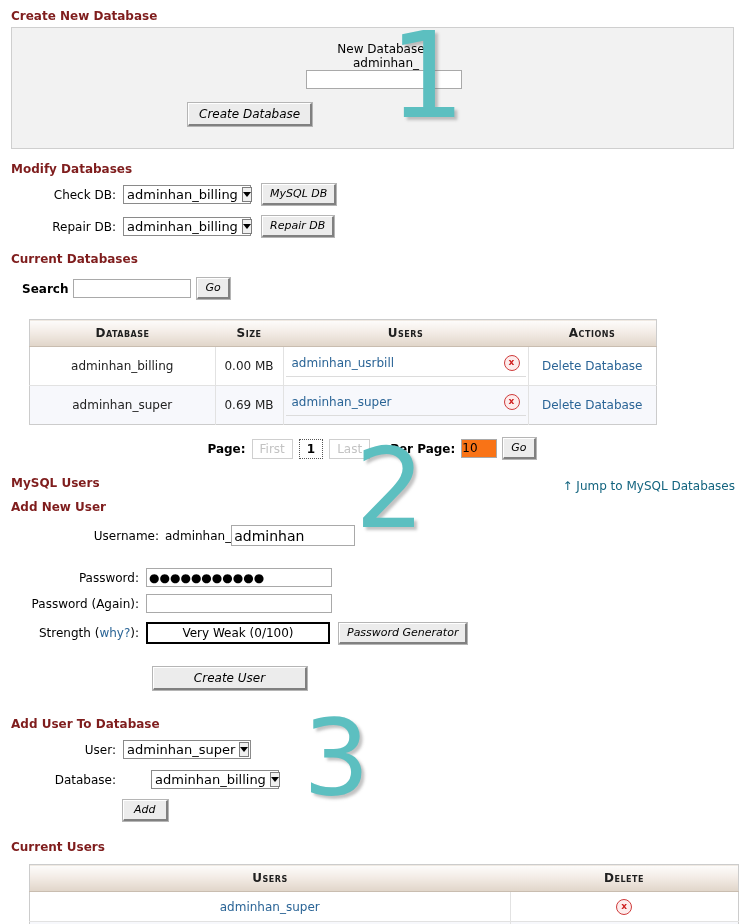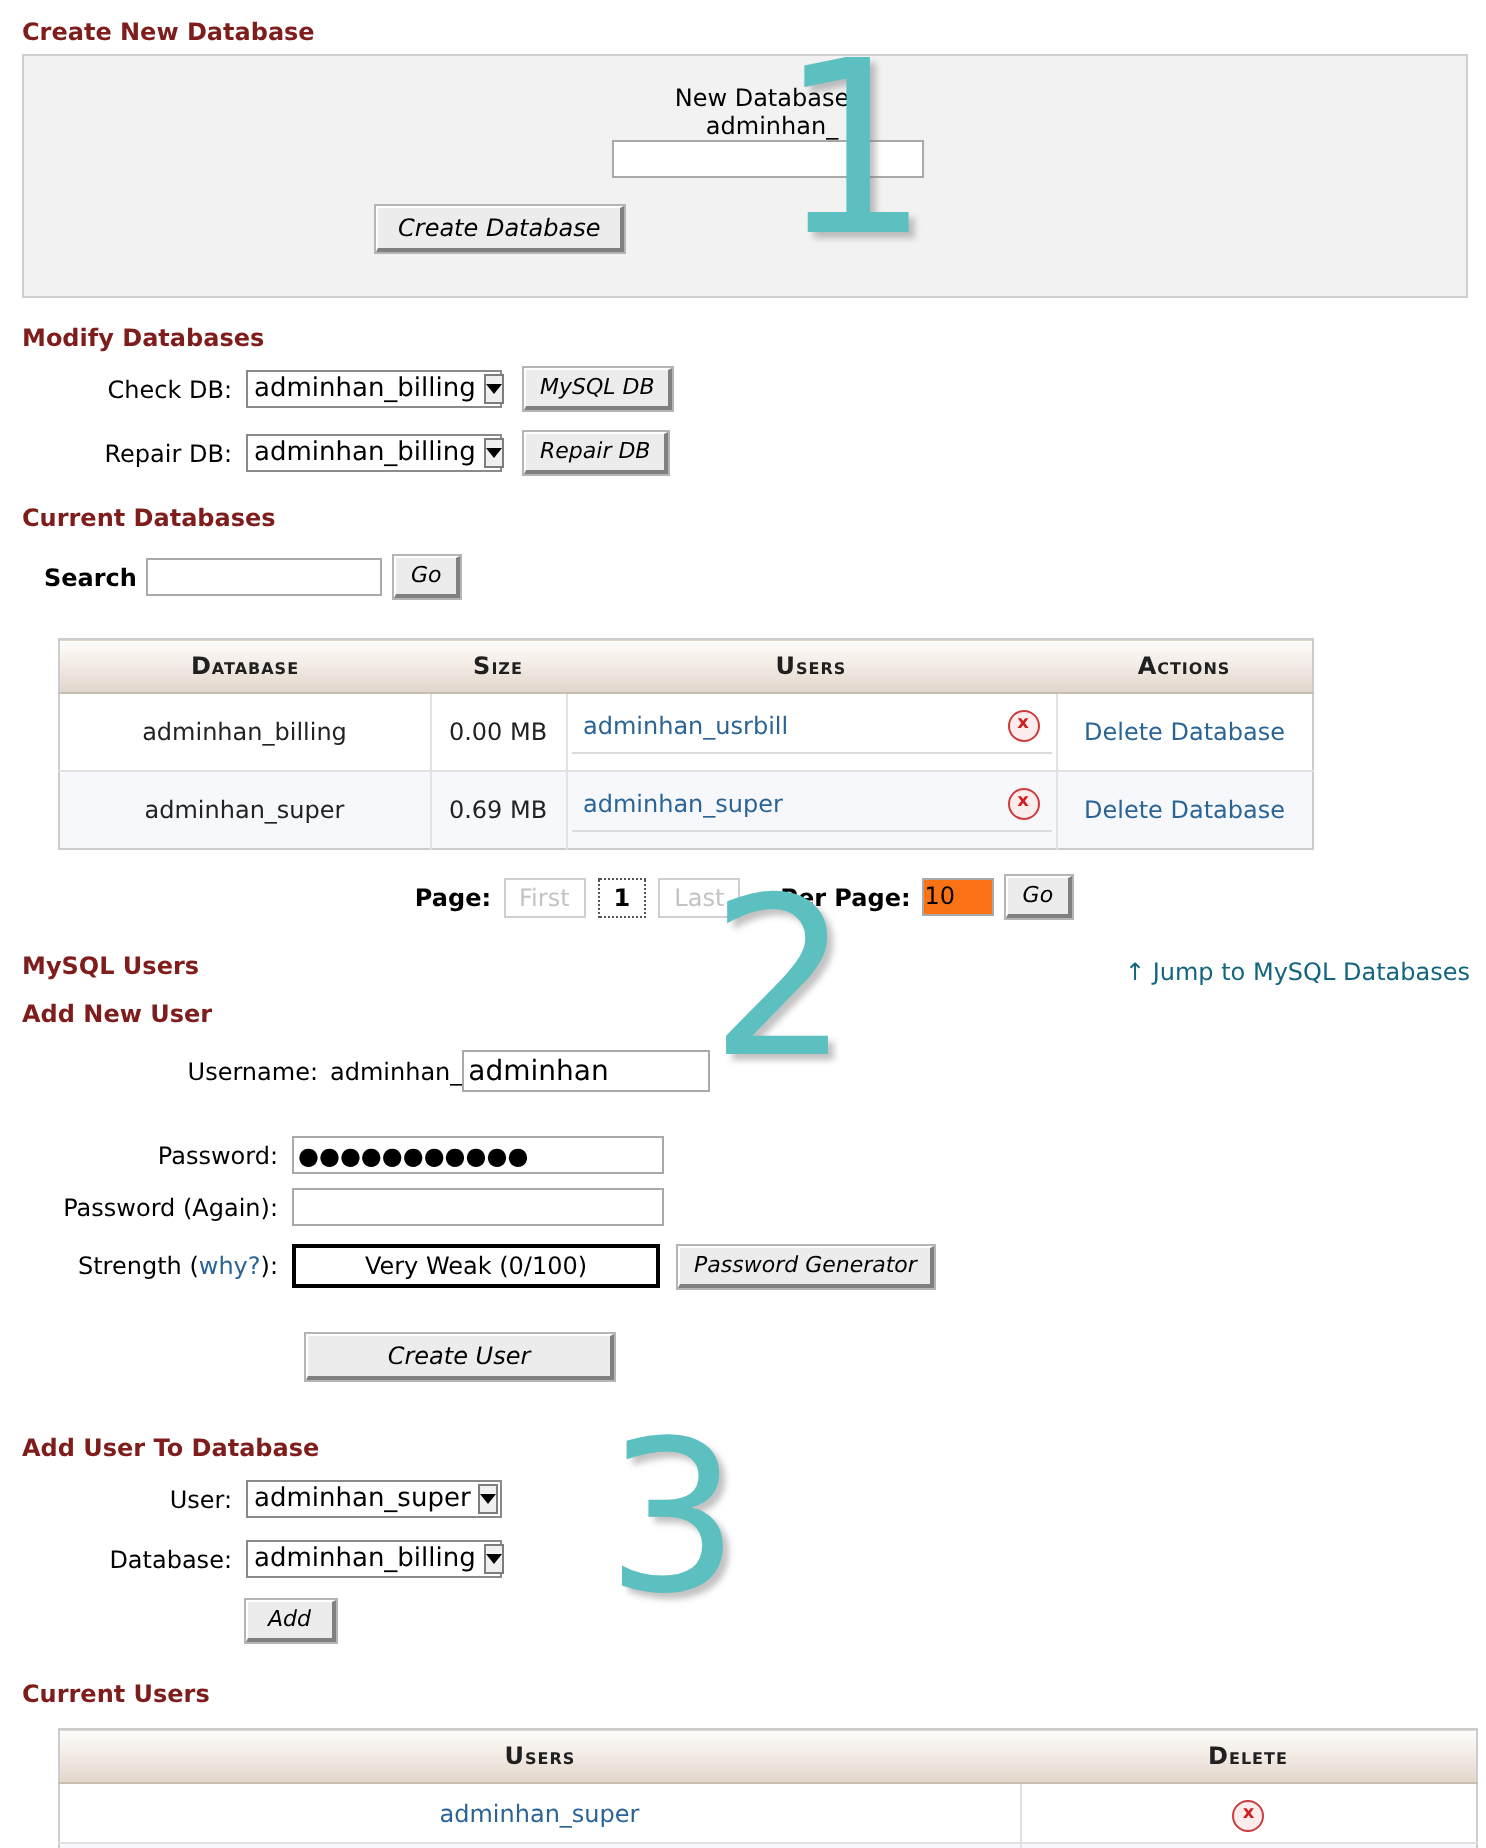--- a/index.html
+++ b/index.html
@@ -371,21 +371,21 @@
 <div class="step" style="left:303px;top:707px;font-size:105px;">3</div>
 
 <div class="row" style="padding-left:11px;margin-top:5px;">
   <span class="lbl" style="width:105px;">User:</span>
   <span class="sel" style="margin-left:7px;width:128px;">
     <span class="sel-val">adminhan_super</span>
     <span class="arrow"></span>
   </span>
 </div>
 
-<div class="row" style="padding-left:11px;margin-top:11px;">
+<div class="row" style="padding-left:11px;margin-top:11px;gap:28px;">
   <span class="lbl" style="width:105px;">Database:</span>
   <span class="sel" style="margin-left:7px;width:128px;">
     <span class="sel-val">adminhan_billing</span>
     <span class="arrow"></span>
   </span>
 </div>
 
 <div style="padding-left:123px;margin-top:11px;">
   <span class="btn small" style="padding:2px 10px;">Add</span>
 </div>

